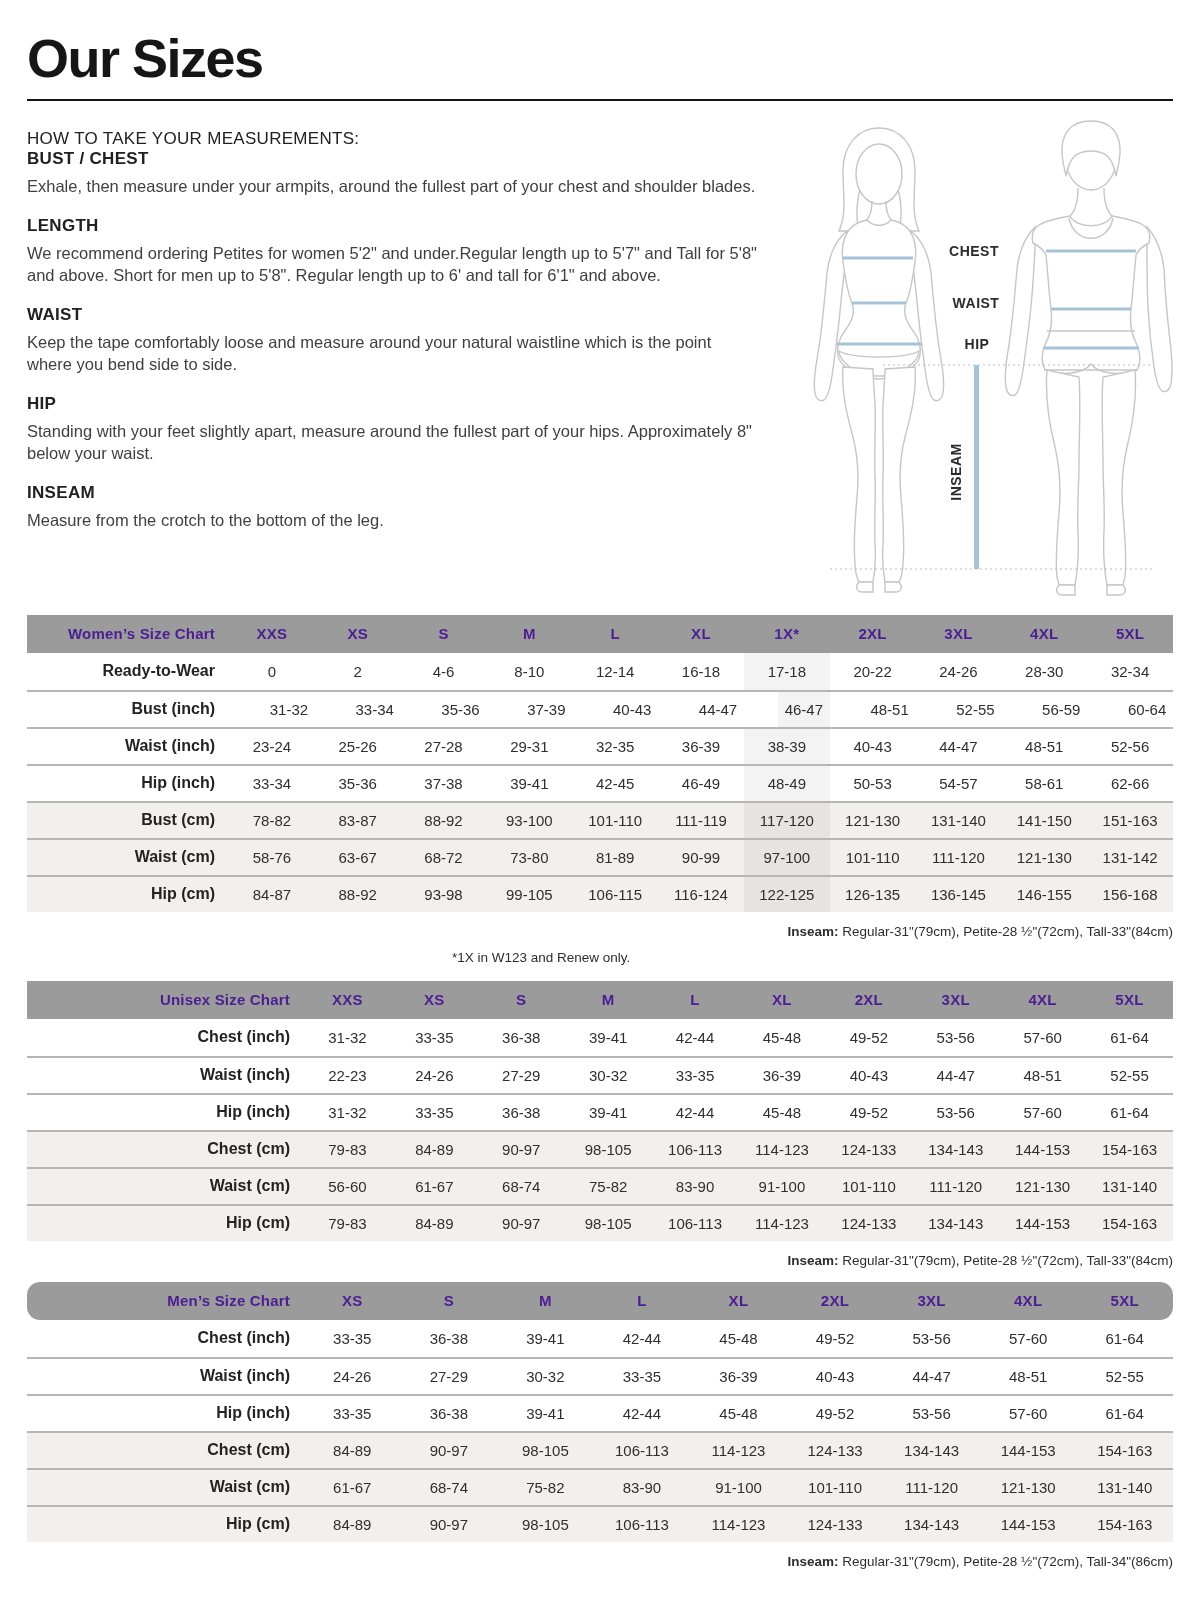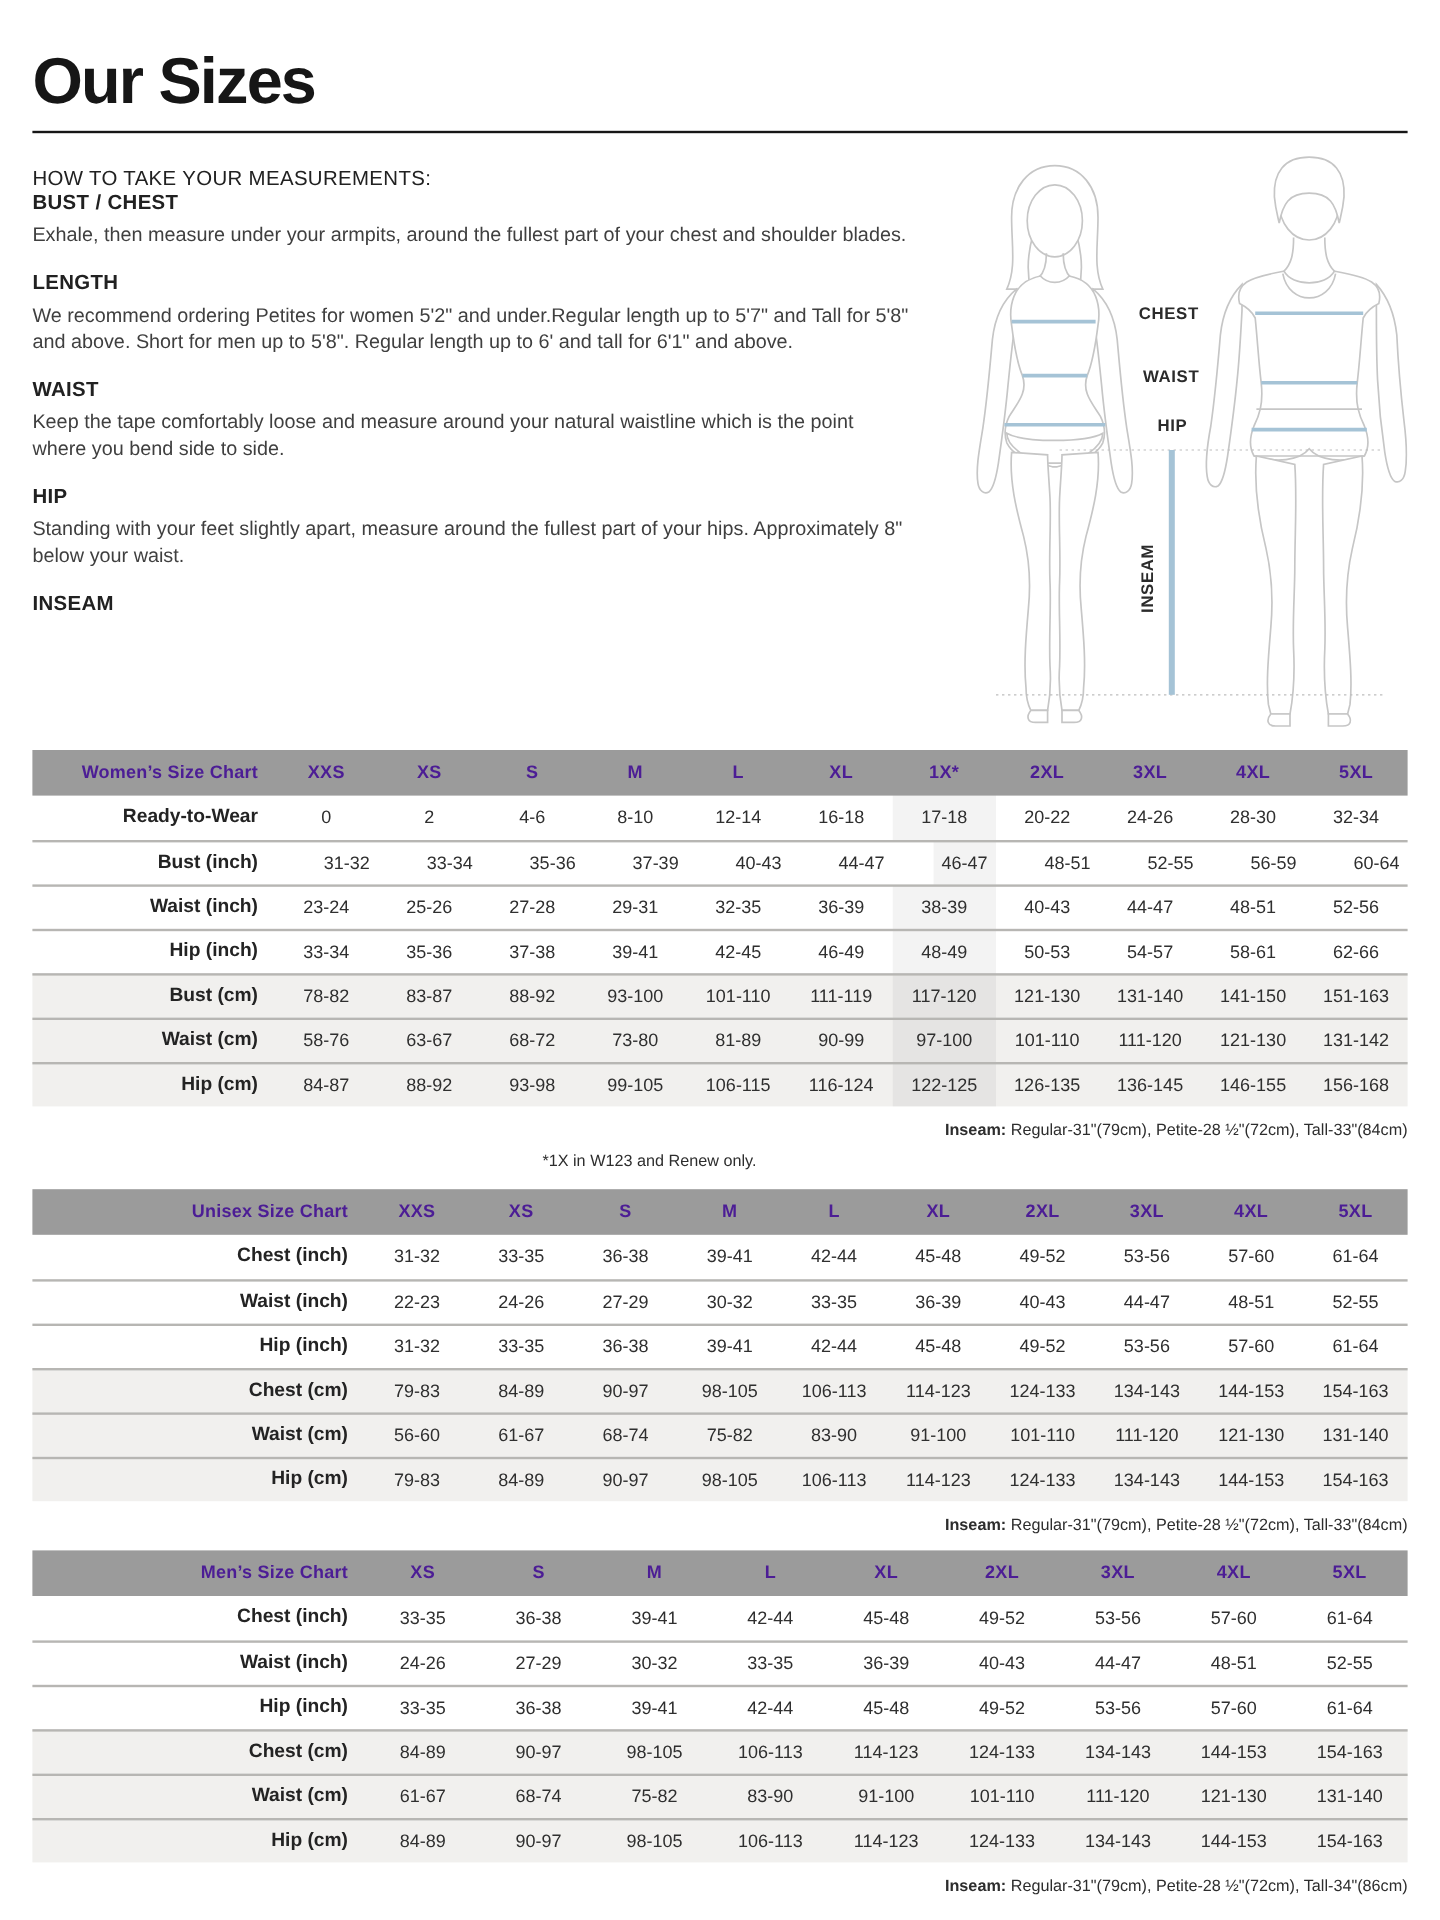--- a/index.html
+++ b/index.html
@@ -6,21 +6,21 @@
   html,body { margin:0; padding:0; background:#fff; }
   body {
     width:1200px;
     font-family:"Liberation Sans", sans-serif;
     color:#3c3c3c;
     -webkit-font-smoothing:antialiased;
   }
   .page { padding:24px 27px 28px 27px; }
 
   h1.page-title {
-    margin:16px 0 12px 0;
+    margin:6px 0 12px 0;
     font-size:54px;
     line-height:1.05;
     font-weight:800;
     letter-spacing:-1.5px;
     color:#161616;
   }
   .title-rule { border:none; border-top:2px solid #161616; margin:0 0 28px 0; }
 
   .top { display:flex; align-items:flex-start; }
   .instructions { width:760px; padding-right:14px; }
@@ -97,20 +97,21 @@
           <div class="sec">
             <h3>WAIST</h3>
             <p>Keep the tape comfortably loose and measure around your natural waistline which is the point where you bend side to side.</p>
           </div>
           <div class="sec">
             <h3>HIP</h3>
             <p>Standing with your feet slightly apart, measure around the fullest part of your hips. Approximately 8" below your waist.</p>
           </div>
           <div class="sec">
             <h3>INSEAM</h3>
+            <p>Measure from the crotch to the bottom of the leg.</p>
           </div>
         </div>
     </div>
 
     <div class="figure">
       <svg width="400" height="490" viewBox="0 0 400 490">
 
         <g>
           <path class="fig-outline" d="M106,13 C84,13 70,31 70,56 C70,80 74,98 66,116 L86,116 C82,100 84,84 88,70 C92,58 100,54 106,54 C112,54 120,58 124,70 C128,84 130,100 126,116 L146,116 C138,98 142,80 142,56 C142,31 128,13 106,13 Z"></path>
           <ellipse class="fig-outline" cx="106" cy="59" rx="23" ry="30"></ellipse>
@@ -368,21 +369,21 @@
           <span class="cell">124-133</span>
           <span class="cell">134-143</span>
           <span class="cell">144-153</span>
           <span class="cell">154-163</span>
         </div>
         <div class="t-foot">
           <span class="foot-right"><b>Inseam:</b> Regular-31"(79cm), Petite-28 ½"(72cm), Tall-33"(84cm)</span>
         </div>
       </div>
       <div class="size-table mt-c">
-        <div class="t-header" style="grid-template-columns: 277px repeat(9, 1fr);">
+        <div class="t-header" style="grid-template-columns: 277px repeat(9, 1fr); border-radius: 13px;">
           <span class="h-label">Men’s Size Chart</span>
           <span class="h-size">XS</span>
           <span class="h-size">S</span>
           <span class="h-size">M</span>
           <span class="h-size">L</span>
           <span class="h-size">XL</span>
           <span class="h-size">2XL</span>
           <span class="h-size">3XL</span>
           <span class="h-size">4XL</span>
           <span class="h-size">5XL</span>

